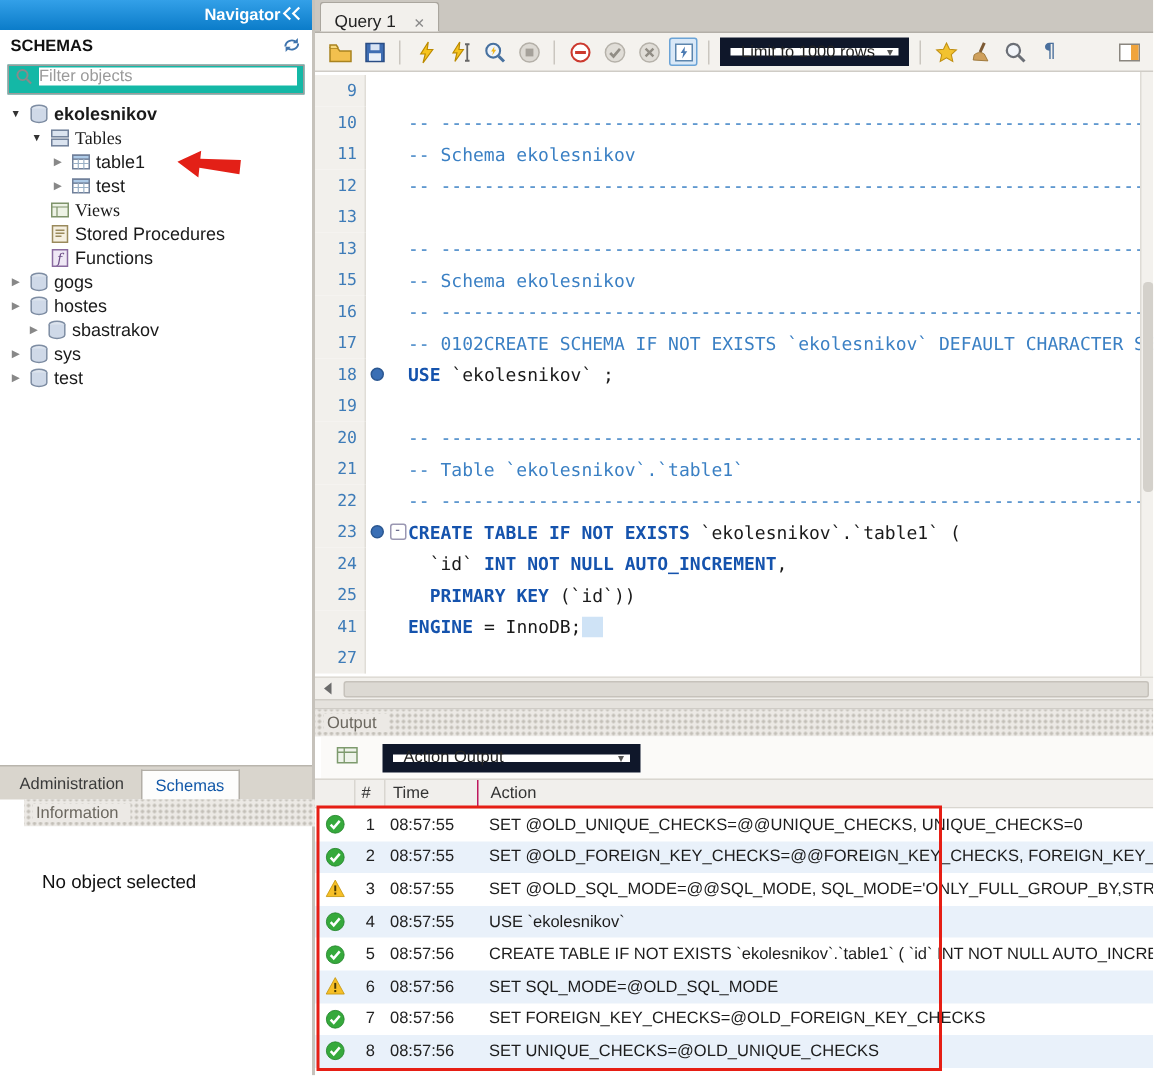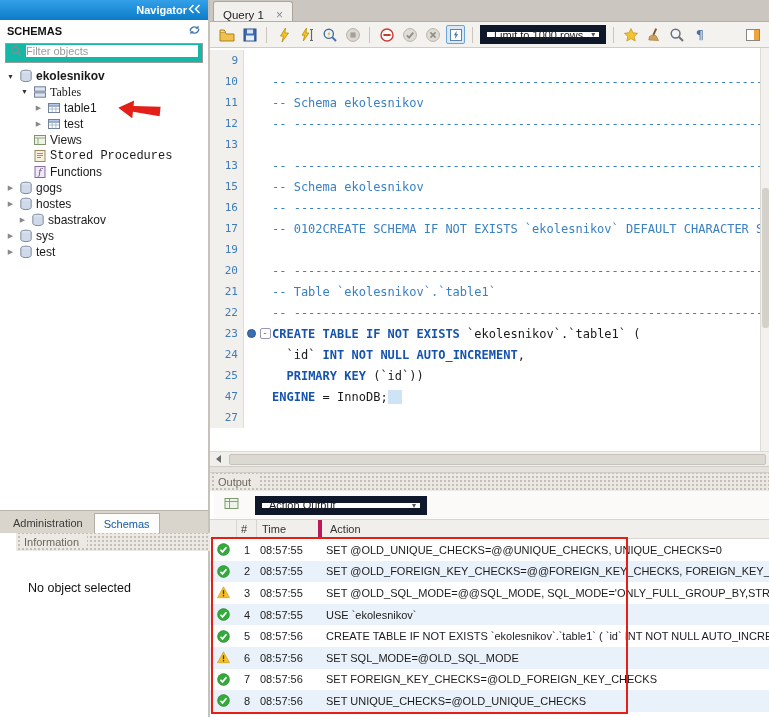--- a/index.html
+++ b/index.html
@@ -67,21 +67,21 @@
   .hs-thumb{flex:1;height:11px;background:#dcd9d3;border:1px solid #c6c2bb;margin:0 3px;border-radius:2px}
   .splitter{position:absolute;left:0;top:466px;width:559px;height:7px;background:#e5e2dd;border-top:1px solid #cfccc6;border-bottom:1px solid #cfccc6}
   .output-header{position:absolute;left:0;top:473px;width:559px}
   .output-toolbar{position:absolute;left:4px;top:491px;width:559px;height:28px;background:#fbfaf8;display:flex;align-items:center;gap:16px;padding:0 10px}
   .action-combo{width:172px;justify-content:space-between}
 
   .grid-header{position:absolute;left:0;top:519px;width:559px;height:20px;background:#f1efec;border-top:1px solid #d9d6d0;border-bottom:1px solid #d9d6d0;display:flex;align-items:center;font-size:11px;color:#333}
   .gh-icon{width:26px;flex:0 0 26px;height:100%}
   .gh-n{width:20px;flex:0 0 20px;height:100%;display:flex;align-items:center;padding-left:4px;border-left:1px solid #d9d6d0}
   .gh-time{width:62px;flex:0 0 62px;height:100%;display:flex;align-items:center;padding-left:5px;border-left:1px solid #d9d6d0}
-  .gh-action{flex:1;height:100%;display:flex;align-items:center;padding-left:8px;border-left:4px solid #be185d}
+  .gh-action{flex:1;height:100%;display:flex;align-items:center;padding-left:8px;border-left:1px solid #be185d}
   .grid-rows{position:absolute;left:0;top:539px;width:559px;height:178px;overflow:hidden;font-size:11px;background:#fff}
   .orow{height:21.6px;display:flex;align-items:center;white-space:nowrap}
   .orow.alt{background:#e9f1fa}
   .o-icon{width:26px;flex:0 0 26px;display:flex;align-items:center;justify-content:center}
   .o-n{width:14px;flex:0 0 14px;text-align:right;color:#222}
   .o-time{width:66px;flex:0 0 66px;padding-left:10px;color:#222}
   .o-action{flex:1;padding-left:10px;overflow:hidden;color:#1c1c1c}
 
   
   .red-box{position:absolute;left:211px;top:537px;width:417px;height:177px;border:2px solid #e61e14;z-index:9;pointer-events:none}
@@ -151,31 +151,31 @@
           <span class="tw colps">▶</span>
           <span class="ticon">
             <svg width="14" height="14" viewBox="0 0 14 14">
               <rect x="1.5" y="2.5" width="11" height="9" fill="#fff" stroke="#70809a"></rect>
               <rect x="1.5" y="2.5" width="11" height="2.6" fill="#aecbe8" stroke="#70809a"></rect>
               <path d="M5.2 5v6.5M8.9 5v6.5M1.5 8h11" stroke="#9ab0c6" stroke-width=".8"></path>
             </svg>
           </span>
           <span class="tlabel">test</span>
         </div>
-        <div class="tree-row" style="padding-left: 18px;">
+        <div class="tree-row" style="padding-left: 18px; font-family: Liberation Serif, serif;">
           <span class="tw"></span>
           <span class="ticon">
             <svg width="14" height="14" viewBox="0 0 14 14">
               <rect x="1.5" y="2.5" width="11" height="9" fill="#eef3e6" stroke="#7f946b"></rect>
               <path d="M1.5 5h11M5 5v6.5" stroke="#7f946b" stroke-width=".8"></path>
             </svg>
           </span>
           <span class="tlabel">Views</span>
         </div>
-        <div class="tree-row" style="padding-left: 18px; font-family: Liberation Mono, monospace;">
+        <div class="tree-row" style="padding-left: 18px;">
           <span class="tw"></span>
           <span class="ticon">
             <svg width="14" height="14" viewBox="0 0 14 14">
               <rect x="2" y="1.5" width="10" height="11" fill="#f5efe0" stroke="#9a8a5c"></rect>
               <path d="M4 4.5h6M4 6.5h6M4 8.5h4" stroke="#9a8a5c" stroke-width=".9"></path>
             </svg>
           </span>
           <span class="tlabel">Stored Procedures</span>
         </div>
         <div class="tree-row" style="padding-left: 18px;">
@@ -406,20 +406,28 @@
             <span class="ln">16</span>
             <span class="mk"></span>
             <span class="fd"></span>
             <span class="ct"><span class="c">-- ------------------------------------------------------------------</span></span>
           </div>
           <div class="eline">
             <span class="ln">17</span>
             <span class="mk"></span>
             <span class="fd"></span>
             <span class="ct"><span class="c">-- 0102CREATE SCHEMA IF NOT EXISTS `ekolesnikov` DEFAULT CHARACTER SET</span></span>
+          </div>
+          <div class="eline">
+            <span class="ln">18</span>
+            <span class="mk">
+              <span class="dot"></span>
+            </span>
+            <span class="fd"></span>
+            <span class="ct"><span class="k">USE</span><span class="p"> </span><span class="i">`ekolesnikov`</span><span class="p"> ;</span></span>
           </div>
           <div class="eline">
             <span class="ln">19</span>
             <span class="mk"></span>
             <span class="fd"></span>
             <span class="ct"></span>
           </div>
           <div class="eline">
             <span class="ln">20</span>
             <span class="mk"></span>
@@ -454,21 +462,21 @@
             <span class="fd"></span>
             <span class="ct"><span class="p">  </span><span class="i">`id`</span><span class="p"> </span><span class="k">INT NOT NULL AUTO_INCREMENT</span><span class="p">,</span></span>
           </div>
           <div class="eline">
             <span class="ln">25</span>
             <span class="mk"></span>
             <span class="fd"></span>
             <span class="ct"><span class="p">  </span><span class="k">PRIMARY KEY</span><span class="p"> (</span><span class="i">`id`</span><span class="p">))</span></span>
           </div>
           <div class="eline">
-            <span class="ln">47</span>
+            <span class="ln">41</span>
             <span class="mk"></span>
             <span class="fd"></span>
             <span class="ct"><span class="k">ENGINE</span><span class="p"> = InnoDB;</span><span class="sel">  </span></span>
           </div>
           <div class="eline">
             <span class="ln">27</span>
             <span class="mk"></span>
             <span class="fd"></span>
             <span class="ct"></span>
           </div>

